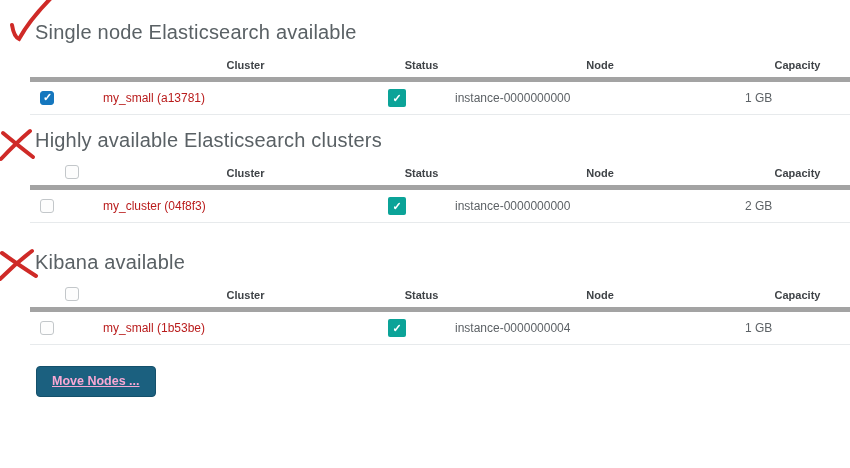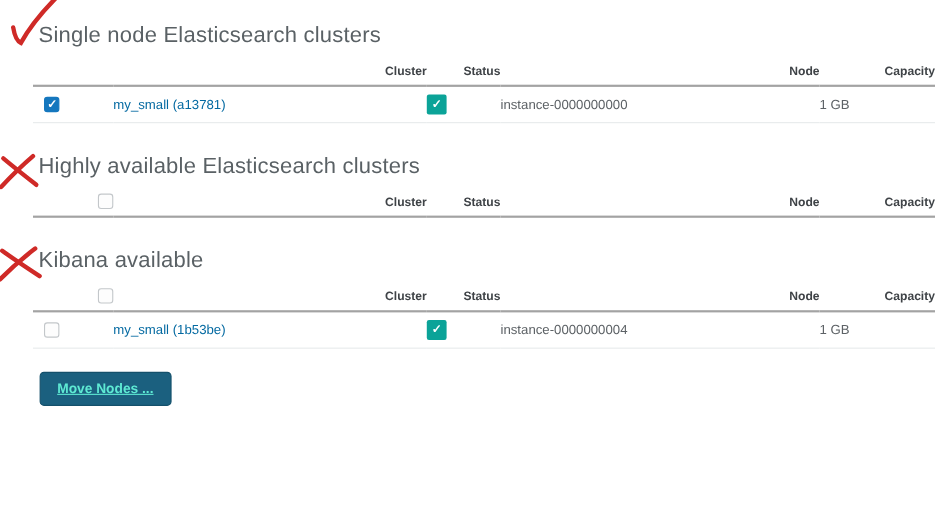--- a/index.html
+++ b/index.html
@@ -12,21 +12,21 @@
   .page { position: relative; width: 850px; height: 468px; }
 
   
   .heading-row {
     position: relative;
     margin-left: 35px;
     height: 26px;
     line-height: 26px;
   }
   .section:nth-of-type(1) .heading-row { margin-top: 19px; }
-  .section:nth-of-type(2) .heading-row { margin-top: 26px; }
+  .section:nth-of-type(2) .heading-row { margin-top: 12px; }
   .section:nth-of-type(3) .heading-row { margin-top: 26px; }
   .section-title {
     display: inline-block;
     margin: 0;
     font-size: 20px;
     font-weight: 300;
     color: #5a6165;
     letter-spacing: 0.2px;
   }
 
@@ -43,42 +43,42 @@
     border-collapse: collapse;
     table-layout: fixed;
   }
   .cluster-table col.c-cb  { width: 73px; }
   .cluster-table col.c-cl  { width: 285px; }
   .cluster-table col.c-st  { width: 67px; }
   .cluster-table col.c-no  { width: 290px; }
   .cluster-table col.c-ca  { width: 105px; }
 
   .cluster-table th {
-    text-align: right;
+    text-align: center;
     font-size: 11px;
     font-weight: bold;
     color: #3f4347;
     padding: 0 0 6px 0;
     height: 16px;
-    border-bottom: 2px solid #a3a3a3;
+    border-bottom: 5px solid #a3a3a3;
     vertical-align: bottom;
   }
   .cluster-table th.cb-col { padding-left: 10px; }
   .cluster-table td {
     height: 32px;
     font-size: 12px;
     color: #5d6266;
     border-bottom: 1px solid #e7eaec;
     padding: 0;
     vertical-align: middle;
   }
   .cluster-table td.cb-col { padding-left: 10px; }
 
   .cluster-link {
-    color: #0369a1;
+    color: #b91c1c;
     text-decoration: none;
     cursor: pointer;
     font-size: 12px;
   }
 
   
   .checkbox {
     display: inline-block;
     width: 14px; height: 14px;
     border: 1px solid #c3c7ca;
@@ -114,21 +114,21 @@
     font-weight: bold;
     text-align: center;
     line-height: 18px;
   }
 
   
   .move-nodes-btn {
     display: inline-block;
     margin: 21px 0 0 36px;
     background: #1b607f;
-    color: #5eead4;
+    color: #f9a8d4;
     border: 1px solid #14506b;
     border-radius: 4px;
     padding: 7px 15px 8px 15px;
     font-family: "Liberation Sans", sans-serif;
     font-size: 12.5px;
     font-weight: bold;
     text-decoration: underline;
     cursor: pointer;
   }
 </style>
@@ -137,21 +137,21 @@
 
 <div class="page">
 
   
   <div class="section">
     <div class="heading-row" data-mark="check">
       <svg class="mark-svg mark-check" width="62" height="50" viewBox="0 0 62 50">
         <path d="M7,30 Q9,42 14,44 Q25,24 48,1" fill="none" stroke="#cf2a27" stroke-width="4" stroke-linecap="round"></path>
       </svg>
       
-      <h2 class="section-title">Single node Elasticsearch clusters</h2>
+      <h2 class="section-title">Single node Elasticsearch available</h2>
     </div>
     <table class="cluster-table">
       <colgroup>
           <col class="c-cb">
           <col class="c-cl">
           <col class="c-st">
           <col class="c-no">
           <col class="c-ca">
         </colgroup>
       <thead>
@@ -196,20 +196,27 @@
       <thead>
         <tr>
           <th class="cb-col"><span class="checkbox" data-visible="true"></span></th>
           <th>Cluster</th>
           <th>Status</th>
           <th>Node</th>
           <th>Capacity</th>
         </tr>
       </thead>
       <tbody>
+        <tr>
+          <td class="cb-col"><span class="checkbox" data-checked="false"></span></td>
+          <td><a class="cluster-link">my_cluster (04f8f3)</a></td>
+          <td><span class="status-badge">✓</span></td>
+          <td>instance-0000000000</td>
+          <td>2 GB</td>
+        </tr>
       </tbody>
     </table>
   </div>
 
   
   <div class="section">
     <div class="heading-row" data-mark="x">
       
       <svg class="mark-svg mark-x" width="44" height="34" viewBox="0 0 44 34">
         <path d="M4,5 Q18,15 38,28" fill="none" stroke="#cf2a27" stroke-width="4" stroke-linecap="round"></path>

